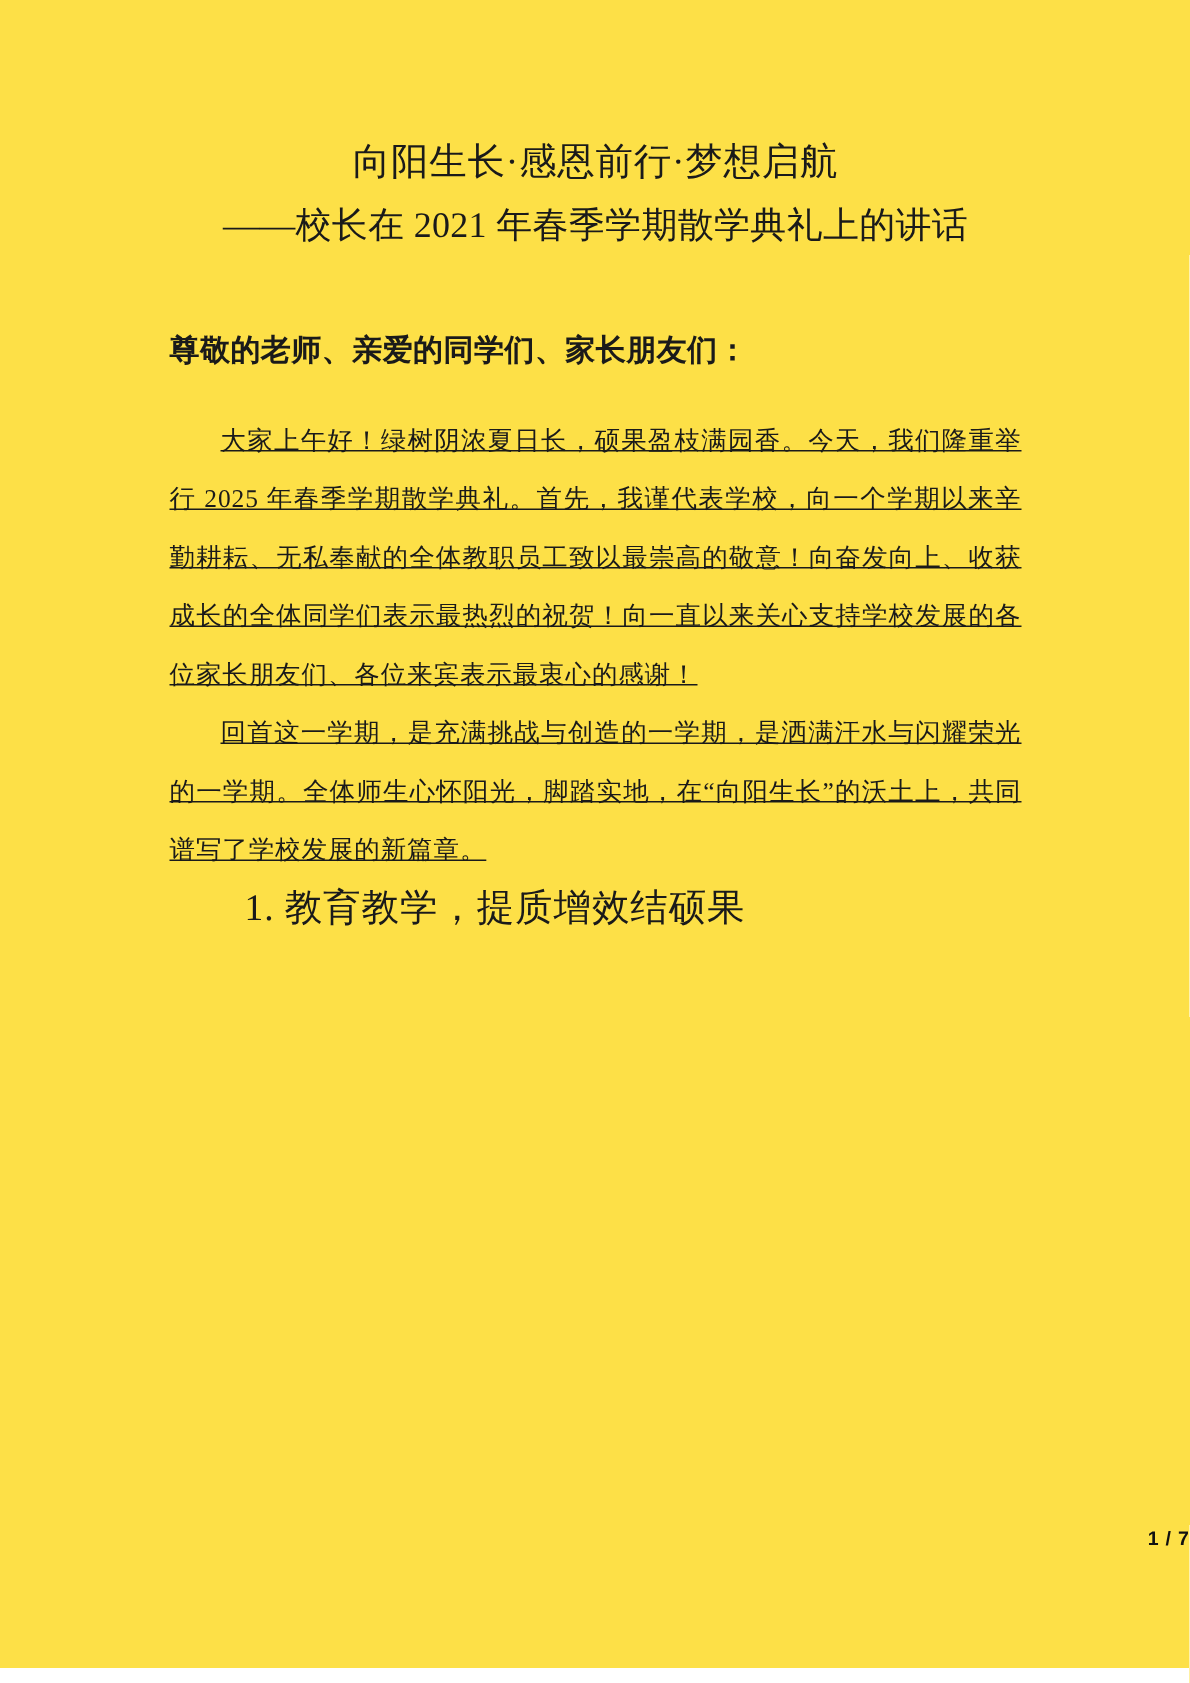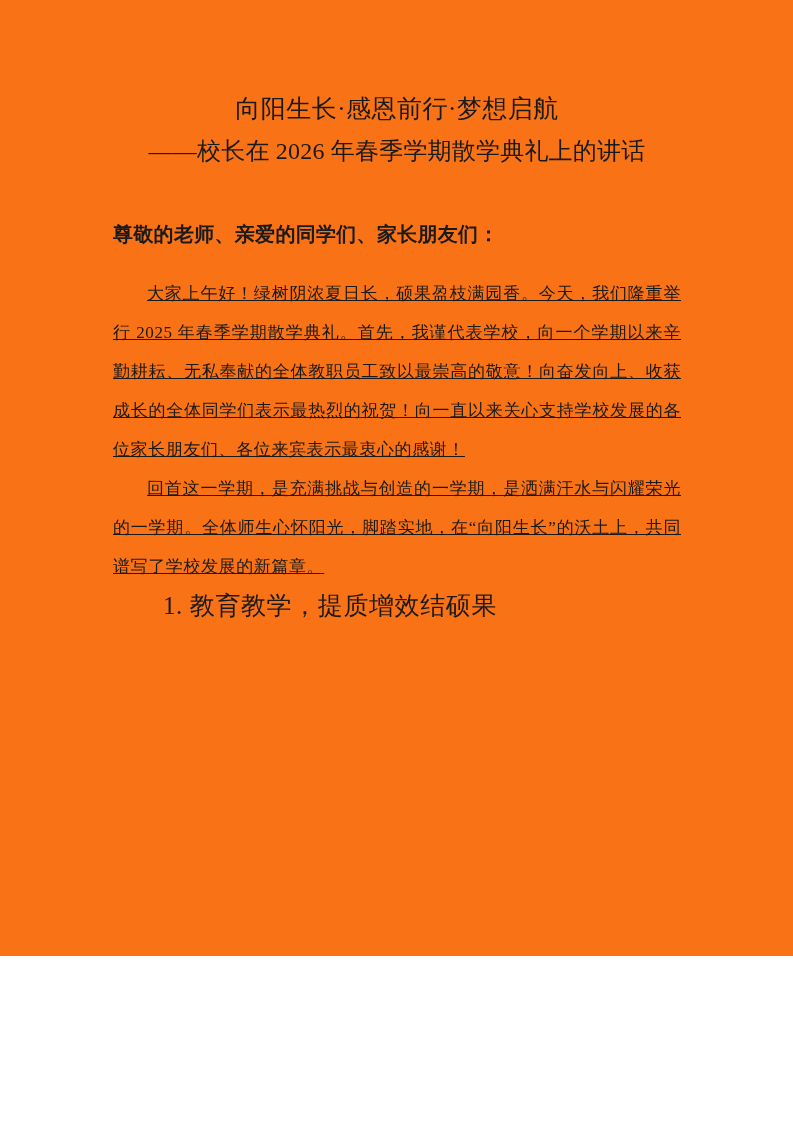--- a/index.html
+++ b/index.html
@@ -4,22 +4,22 @@
 <style>
   html, body {
     margin: 0;
     padding: 0;
     background: #ffffff;
   }
 
   .page {
     position: relative;
     width: 793px;
-    height: 956px;
-    background: #f97316;
+    height: 1112px;
+    background: #fde047;
     margin: 0 auto;
     overflow: hidden;
     box-sizing: border-box;
     font-family: "Liberation Serif", "DejaVu Serif", serif;
     color: #1a1a1a;
   }
 
   
   .content {
     position: absolute;
@@ -108,21 +108,21 @@
 </style>
 </head>
 <body>
 
 <div class="page">
 
   <div class="content">
 
     <div class="doc-title">
       <span class="doc-title-main">向阳生长·感恩前行·梦想启航</span>
-      <span class="doc-subtitle">——校长在 2026 年春季学期散学典礼上的讲话</span>
+      <span class="doc-subtitle">——校长在 2021 年春季学期散学典礼上的讲话</span>
     </div>
 
     <p class="salutation">尊敬的老师、亲爱的同学们、家长朋友们：</p>
 
     <p class="body-para">大家上午好！绿树阴浓夏日长，硕果盈枝满园香。今天，我们隆重举行 2025 年春季学期散学典礼。首先，我谨代表学校，向一个学期以来辛勤耕耘、无私奉献的全体教职员工致以最崇高的敬意！向奋发向上、收获成长的全体同学们表示最热烈的祝贺！向一直以来关心支持学校发展的各位家长朋友们、各位来宾表示最衷心的感谢！</p>
 
 
 
     <p class="body-para">回首这一学期，是充满挑战与创造的一学期，是洒满汗水与闪耀荣光的一学期。全体师生心怀阳光，脚踏实地，在“向阳生长”的沃土上，共同谱写了学校发展的新篇章。</p>
 

